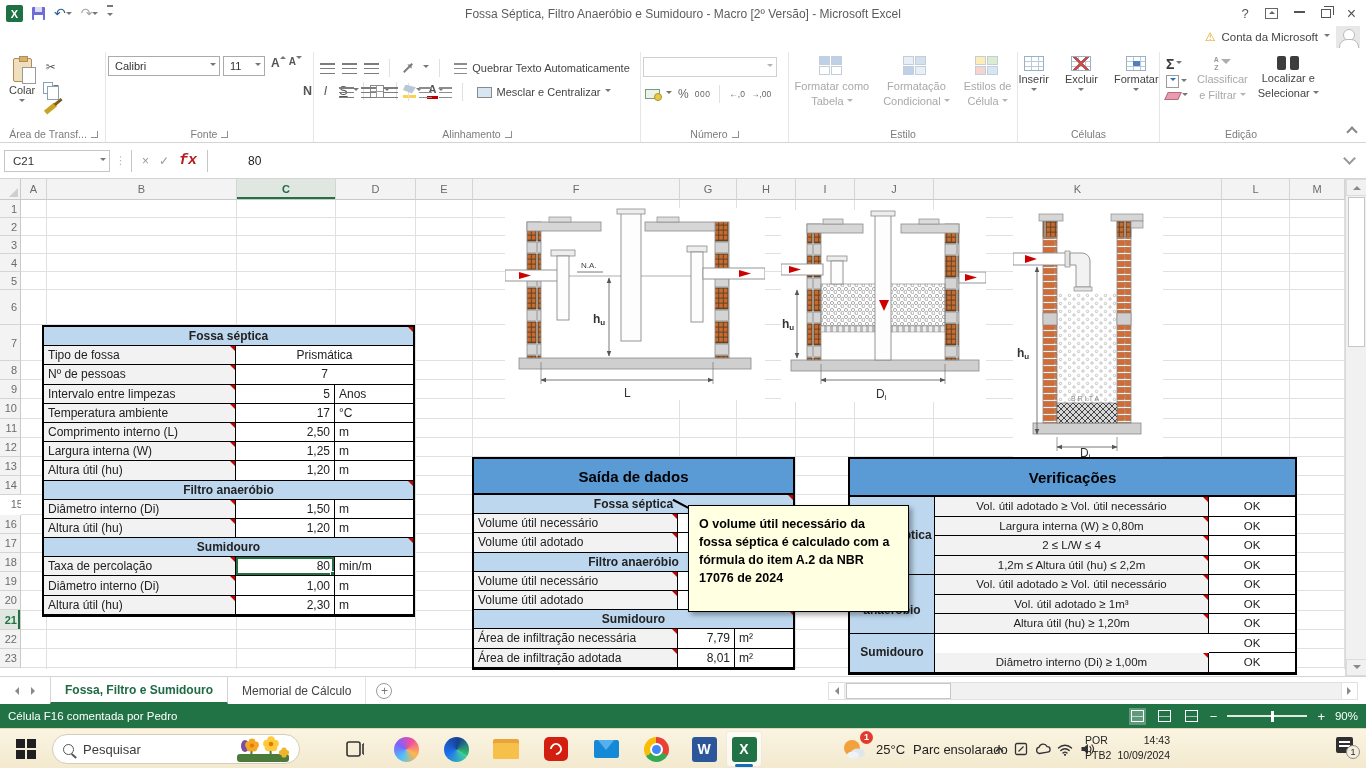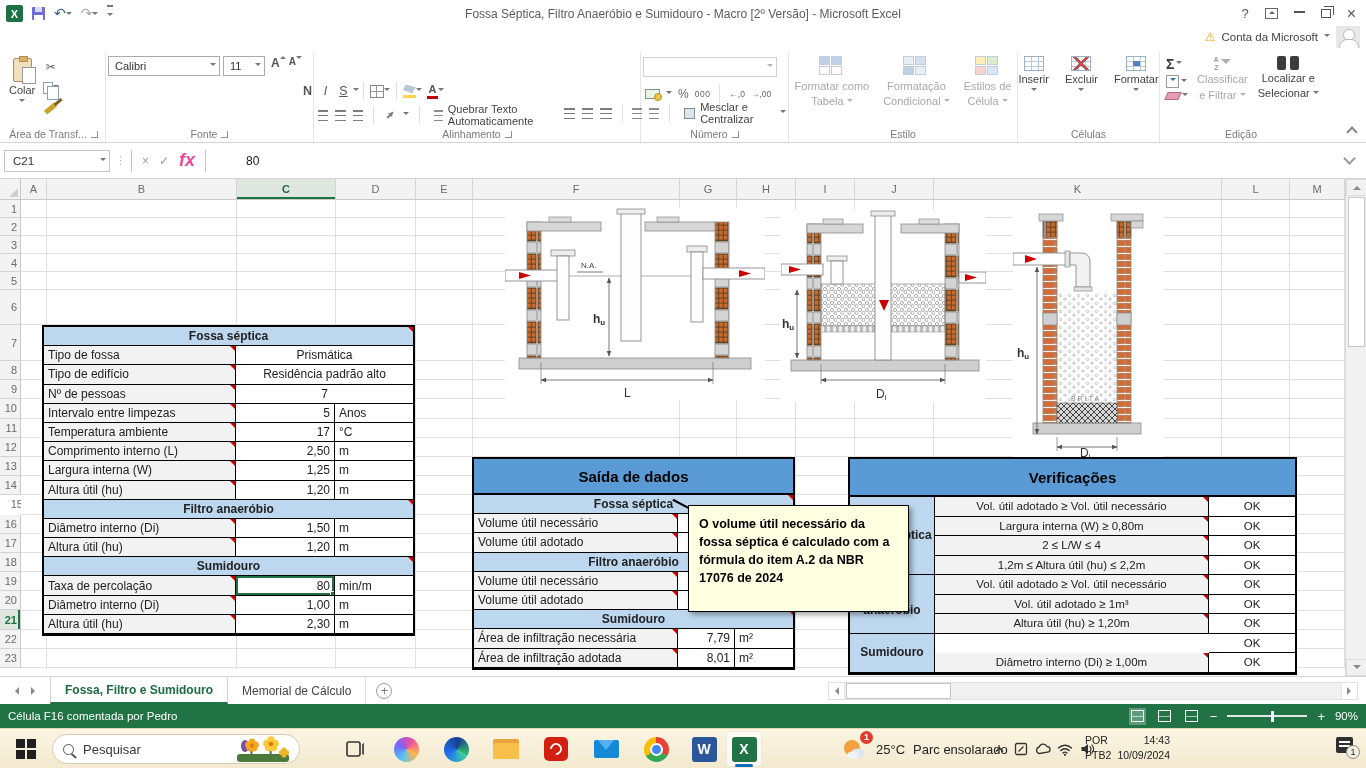--- a/index.html
+++ b/index.html
@@ -90,21 +90,21 @@
 .binoc::before,.binoc::after{content:"";position:absolute;top:0;width:9px;height:14px;background:#3d3d3d;border-radius:2px}
 .binoc::before{left:0}.binoc::after{right:0}
 .collapse{position:absolute;right:10px;bottom:6px;width:8px;height:8px;border-left:2px solid #888;border-top:2px solid #888;transform:rotate(45deg)}
 
 
 #fbar{position:absolute;top:143px;left:0;right:0;height:36px;background:#fff;border-bottom:1px solid #d4d4d4;display:flex;align-items:center;padding:4px 4px}
 .namebox{width:106px;height:22px;border:1px solid #c6c6c6;display:flex;align-items:center;font-size:11.5px;padding-left:8px;color:#333;background:#fff}
 .namebox .ddt{margin-left:auto;margin-right:3px}
 .fdots{color:#b5b5b5;font-size:11px;padding:0 5px}
 .fbtns{display:flex;align-items:center;gap:10px;border:1px solid #c6c6c6;border-top:none;border-bottom:none;height:22px;padding:0 10px;color:#9a9a9a}
-.fx{font-family:Liberation Sans, sans-serif;font-style:italic;font-weight:bold;color:#ec4899;font-size:18px}
+.fx{font-family:Liberation Mono, monospace;font-style:italic;font-weight:bold;color:#b91c1c;font-size:15px}
 .finput{flex:1;height:22px;display:flex;align-items:center;padding-left:40px;font-size:12px;color:#222;background:#fff}
 .fexpand{width:9px;height:9px;border-right:2px solid #999;border-bottom:2px solid #999;transform:rotate(45deg);margin:0 8px 4px 0}
 
 
 #gridwrap{position:absolute;top:179px;left:0;width:1345px;height:497px;background:#fff;overflow:hidden}
 #corner{position:absolute;top:0;left:0;width:21px;height:21px;background:#f3f3f3;border-right:1px solid #c9c9c9;border-bottom:1px solid #c9c9c9}
 #corner::after{content:"";position:absolute;right:2px;bottom:2px;border-left:9px solid transparent;border-bottom:9px solid #cfcfcf}
 #colheads{position:absolute;top:0;left:21px;height:21px;display:flex}
 .colh{height:21px;border-right:1px solid #d4d4d4;border-bottom:1px solid #c9c9c9;background:#f3f3f3;font-size:11px;color:#6b6b6b;display:flex;align-items:center;justify-content:center}
 .colh.sel{background:#e0e6e0;color:#1e6b43;font-weight:bold;box-shadow:inset 0 -2px 0 #217346}
@@ -360,21 +360,21 @@
             </span>
         </div>
       </div>
       <div class="glabel">
           <span>Fonte</span>
           <span class="launcher"></span>
         </div>
     </div>
 
     <div class="rgroup" style="width:327px">
-      <div class="rbody" style="flex-direction:row;align-items:flex-end">
+      <div class="rbody" style="flex-direction:column;align-items:center">
         <div style="display:flex;align-items:center;gap:7px;padding:6px 2px 2px">
           <span class="alic"></span>
           <span class="alic"></span>
           <span class="alic"></span>
           <span class="sep"></span>
           <span class="orientic"></span>
           <span class="ddt sm"></span>
           <span class="sep"></span>
           <span class="wrapline" style="height:16px">
               <span class="indic"></span>
@@ -718,24 +718,20 @@
         </svg>
       </div>
 
       <div id="entradaT" class="tbl" style="left:21px;top:125px;width:373px">
           <div class="sub nt" style="height: 19.2px;">Fossa séptica</div>
           <div class="trow" style="height: 19.2px; grid-template-columns: 192px 177px;">
             <div class="tc lab nt">Tipo de fossa</div>
             <div class="tc val ctr">Prismática</div>
           </div>
           <div class="trow" style="height: 19.2px; grid-template-columns: 192px 177px;">
-            <div class="tc lab nt">Tipo de edifício</div>
-            <div class="tc val ctr">Residência padrão alto</div>
-          </div>
-          <div class="trow" style="height: 19.2px; grid-template-columns: 192px 177px;">
             <div class="tc lab nt">Nº de pessoas</div>
             <div class="tc val ctr">7</div>
           </div>
           <div class="trow" style="height: 19.2px; grid-template-columns: 192px 99px 78px;">
             <div class="tc lab nt">Intervalo entre limpezas</div>
             <div class="tc val">5</div>
             <div class="tc unit">Anos</div>
           </div>
           <div class="trow" style="height: 19.2px; grid-template-columns: 192px 99px 78px;">
             <div class="tc lab nt">Temperatura ambiente</div>

